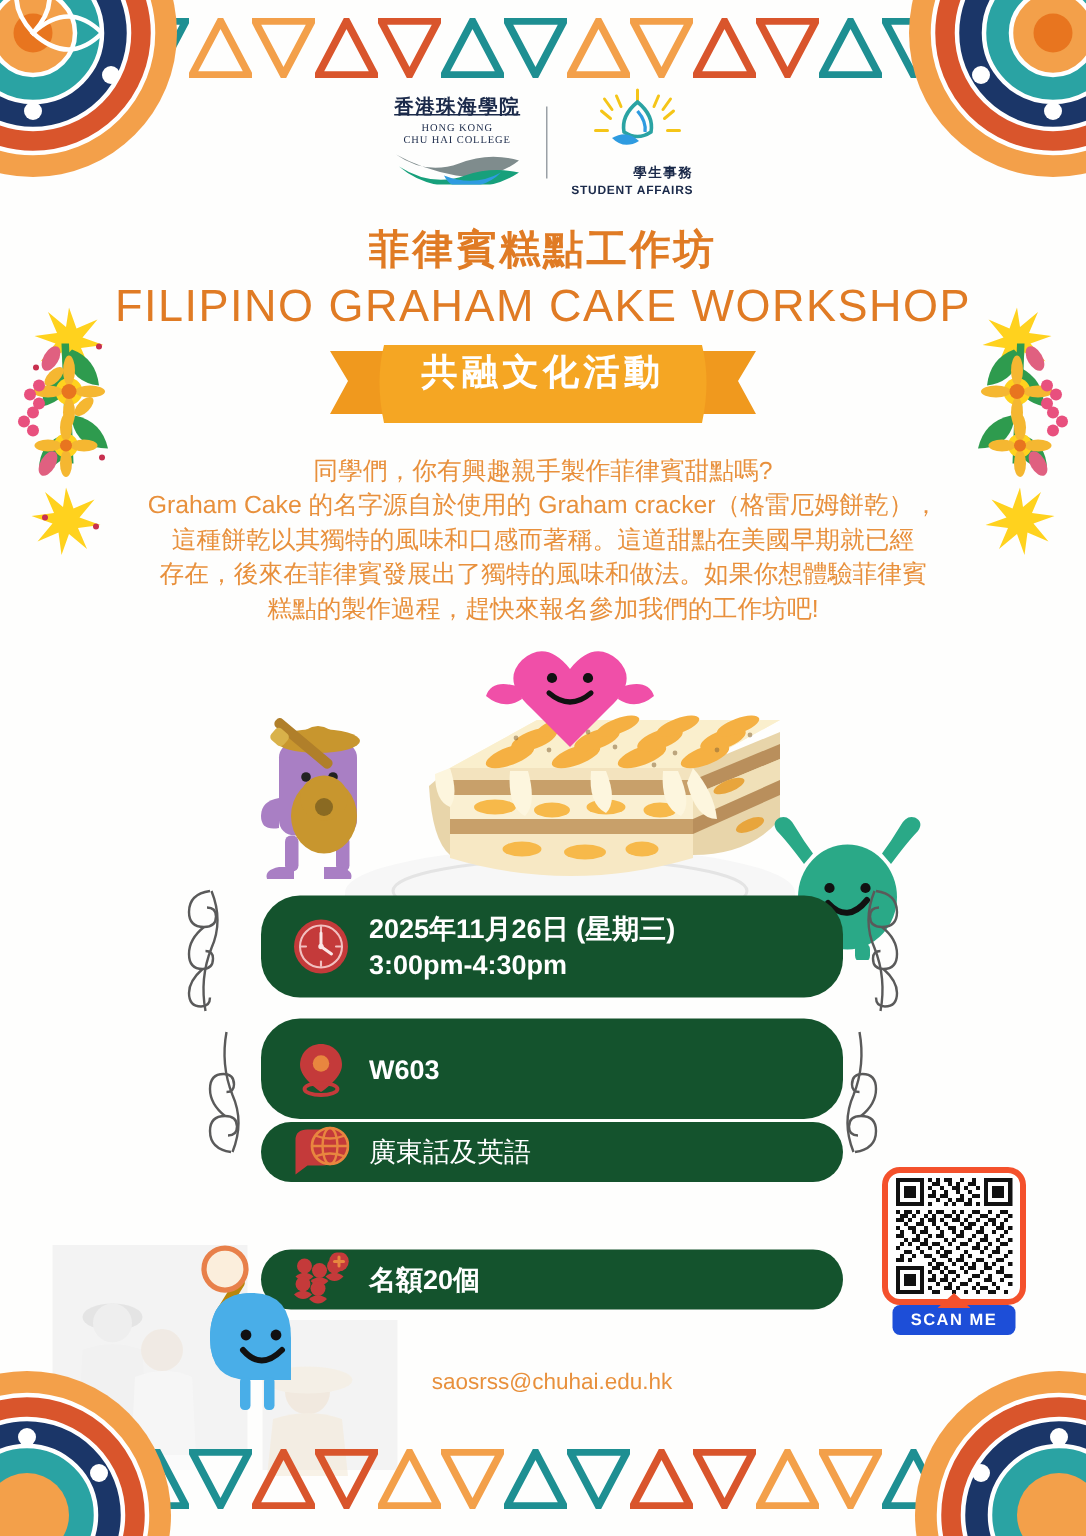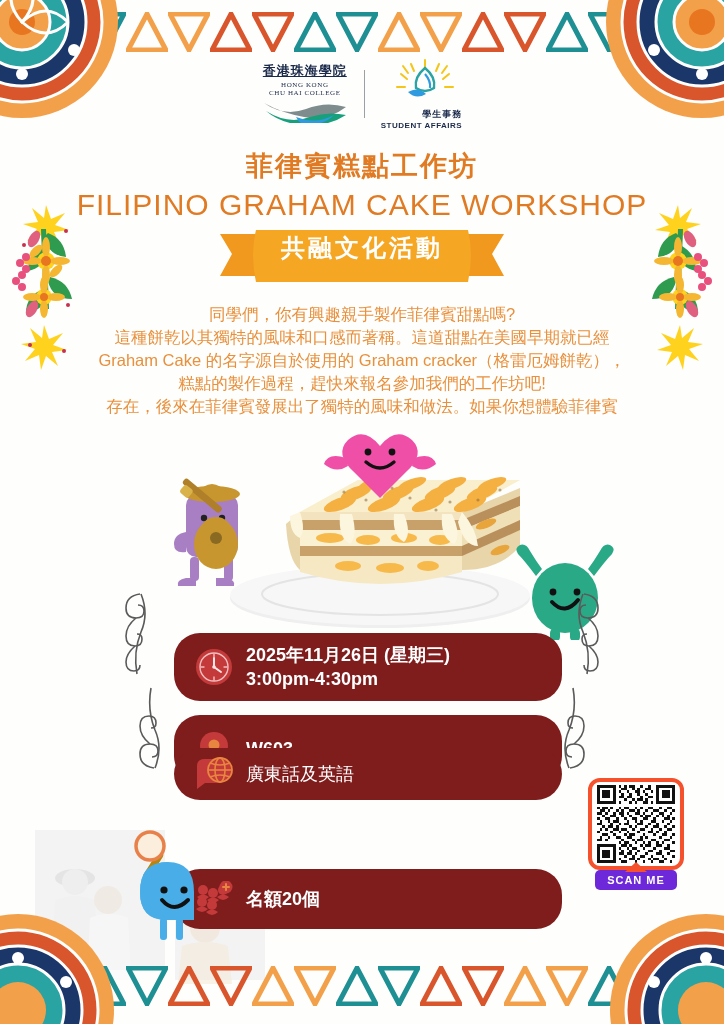--- a/index.html
+++ b/index.html
@@ -92,48 +92,48 @@
   
   .flourish { position: absolute; width: 64px; height: 110px; }
   .fl-l { left: 104px; top: 580px; }
   .fl-r { right: 104px; top: 580px; }
   .fl-l2 { left: 118px; top: 672px; }
   .fl-r2 { right: 118px; top: 672px; }
 
   
   .pill {
     position: absolute; left: 174px; width: 388px;
-    background: #7f1d1d; border-radius: 26px;
-    display: flex; align-items: center; padding: 0 0 0 14px; margin-top: 36px;
+    background: #14532d; border-radius: 26px;
+    display: flex; align-items: center; padding: 0 0 0 14px;
   }
   .pill-icon {
     width: 52px; flex: 0 0 52px; display: flex;
     align-items: center; justify-content: center;
   }
   .pill-text {
     color: #ffffff; font-size: 18px; font-weight: bold; line-height: 24px;
     padding-left: 6px;
   }
   .pill-text .l2 { display: block; }
   .pill-1 { top: 597px; height: 68px; }
   .pill-2 { top: 679px; height: 67px; }
-  .pill-3 { top: 712px; height: 52px; }
-  .pill-4 { top: 833px; height: 60px; }
+  .pill-3 { top: 748px; height: 40px; }
+  .pill-4 { top: 833px; height: 40px; }
   .pill-light { font-weight: normal; }
 
   
   .qr-block { position: absolute; left: 588px; top: 778px; width: 96px; }
   .qr-frame {
     width: 96px; height: 92px; border: 4px solid #F4512C;
     border-radius: 12px; background: #ffffff;
     display: flex; align-items: center; justify-content: center;
   }
   .qr-label {
     margin: -2px auto 0; width: 82px; height: 20px;
-    background: #6d28d9; border-radius: 5px; color: #fff;
+    background: #1d4ed8; border-radius: 5px; color: #fff;
     font-size: 11px; font-weight: bold; letter-spacing: 1px;
     display: flex; align-items: center; justify-content: center;
   }
 
   
   .email {
     position: absolute; top: 913px; left: 174px; width: 388px;
     text-align: center; color: #E8903C; font-size: 15px;
   }
 </style>
@@ -502,24 +502,24 @@
     <svg width="300" height="58" viewBox="0 0 300 58">
       <path d="M8 6 L52 6 L42 26 L52 48 L8 48 L20 26 z" fill="#F0991E"></path>
       <path d="M292 6 L248 6 L258 26 L248 48 L292 48 L280 26 z" fill="#F0991E"></path>
       <path d="M44 2 L256 2 Q262 26 256 54 L44 54 Q38 26 44 2 z" fill="#F5A623"></path>
     </svg>
   </div>
   <div class="ribbon-text">共融文化活動</div>
 
   <div class="body-copy">
     <div>同學們，你有興趣親手製作菲律賓甜點嗎?</div>
+    <div>Graham Cake 的名字源自於使用的 Graham cracker（格雷厄姆餅乾），</div>
     <div>這種餅乾以其獨特的風味和口感而著稱。這道甜點在美國早期就已經</div>
-    <div>Graham Cake 的名字源自於使用的 Graham cracker（格雷厄姆餅乾），</div>
+    <div>存在，後來在菲律賓發展出了獨特的風味和做法。如果你想體驗菲律賓</div>
     <div>糕點的製作過程，趕快來報名參加我們的工作坊吧!</div>
-    <div>存在，後來在菲律賓發展出了獨特的風味和做法。如果你想體驗菲律賓</div>
   </div>
 
   <svg class="illus" viewBox="0 0 724 220">
 
     <ellipse cx="380" cy="178" rx="150" ry="30" fill="#EFEFEF"></ellipse>
     <ellipse cx="380" cy="175" rx="150" ry="30" fill="#F7F7F7"></ellipse>
     <ellipse cx="380" cy="174" rx="118" ry="21" fill="none" stroke="#E4E4E4" stroke-width="2"></ellipse>
 
     <path d="M300 150 L300 92 L462 92 L462 150 Q380 176 300 150 z" fill="#F3E3BE"></path>
 
@@ -959,14 +959,15 @@
             <rect x="27" y="28" width="1" height="1"></rect>
         </g>
       </svg>
     </div>
     <svg style="display:block;margin:-8px auto -2px;" width="22" height="10" viewBox="0 0 22 10">
       <polygon points="11,0 22,10 0,10" fill="#F4512C"></polygon>
     </svg>
     <div class="qr-label">SCAN ME</div>
   </div>
 
+  <div class="email">saosrss@chuhai.edu.hk</div>
 
 </div>
 
 </body></html>

